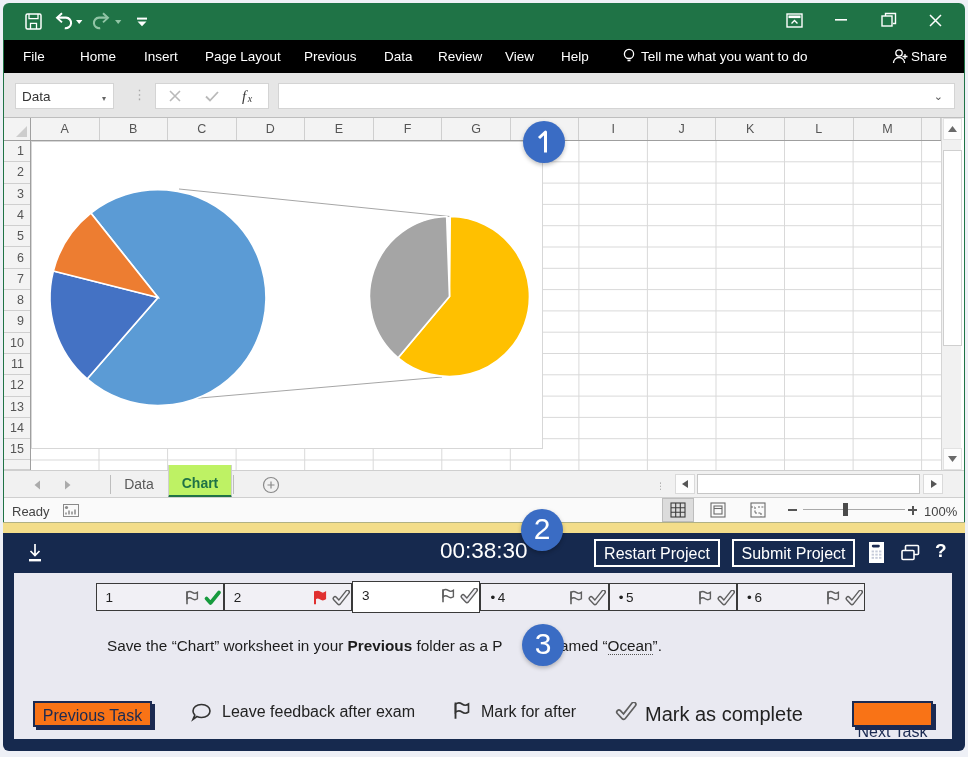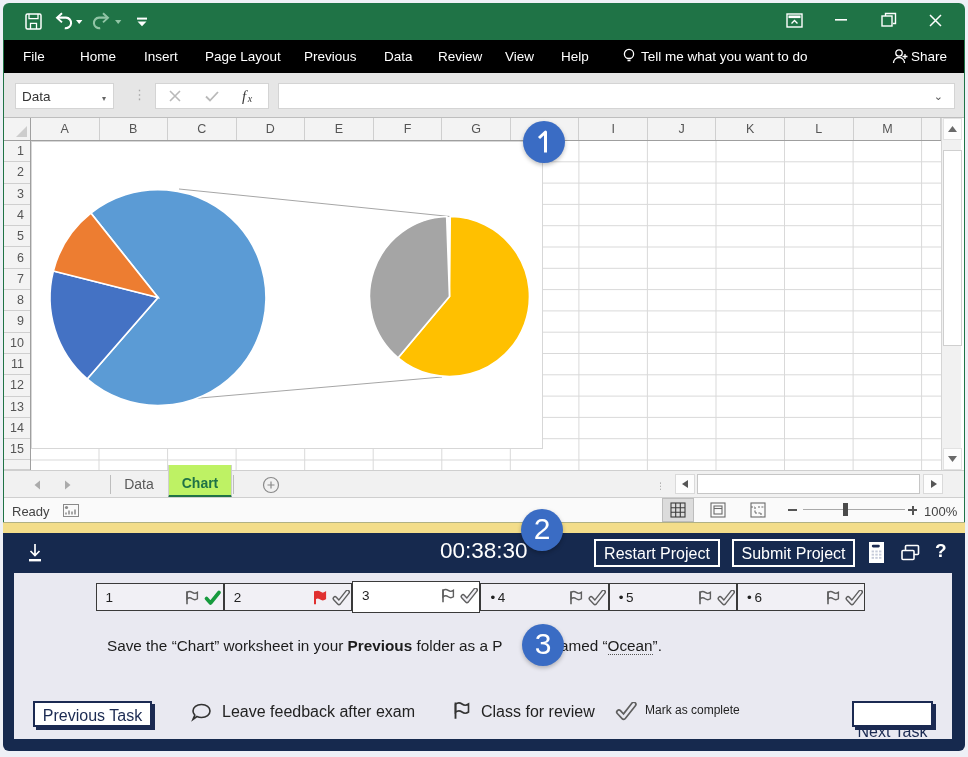--- a/index.html
+++ b/index.html
@@ -40,21 +40,21 @@
 .stab.active { background:#bef264; color:#1f7346; font-weight:bold; border-bottom:3px solid #1f7346; border-left:1px solid #cfcfcf; border-right:1px solid #cfcfcf; top:-6px; height:33px; padding-top:10px; }
 
 .statusbar { position:absolute; left:0; top:494px; width:962px; height:25px; background:#fafafa; border-top:1px solid #cfcfcf; font-size:13px; color:#444; }
 
 .yellow { position:absolute; left:0; top:519px; width:962px; height:11px; background:#f3dd8a; border-top:1px solid #b1b184; }
 .exam { position:absolute; left:0; top:530px; width:962px; height:218px; background:#16294e; }
 .examhead { position:absolute; left:0; top:0; width:100%; height:41px; color:#fff; }
 .panel { position:absolute; left:11px; top:40px; width:938px; height:166px; background:#e9e9f1; }
 .ttab { position:absolute; top:10px; height:28px; background:#f1f0f5; border:1px solid #3a3a3a; font-size:13.5px; color:#222; }
 .ttab .num { position:absolute; left:9px; top:6px; }
-.btn2 { position:absolute; border:2px solid #1b2a52; background:#ffffff; color:#1b2a52; font-size:16px; text-align:center; box-shadow:3px 3px 0 #1b2a52; }
+.btn2 { position:absolute; border:2px solid #1b2a52; background:#f97316; color:#1b2a52; font-size:16px; text-align:center; box-shadow:3px 3px 0 #1b2a52; }
 .circle { position:absolute; width:42px; height:42px; border-radius:50%; background:#3a6cc4; color:#fff; text-align:center; font-size:30px; line-height:40px; z-index:50; box-shadow:0 2px 4px rgba(0,0,0,.25); }
 .navybtn { position:absolute; top:6px; height:28px; border:2px solid #fff; color:#fff; background:#16294e; font-size:16px; text-align:center; padding-top:4px; }
 </style>
 </head>
 <body>
 <div class="win">
   <div class="titlebar">
     <div class="qat" id="qat"><svg width="160" height="26" viewBox="0 0 160 26">
 <g stroke="#fff" fill="none" stroke-width="1.5">
 <rect x="7" y="5" width="15" height="15" rx="1.5"></rect>
@@ -394,26 +394,26 @@
   <div style="position:absolute;left:93px;top:64px;font-size:15.3px;color:#1c1c1c;">Save the “Chart” worksheet in your <b>Previous</b> folder as a P<span style="display:inline-block;width:49px;"></span>named “<span style="border-bottom:1.5px dotted #555;">Ocean</span>”.</div>
   <div class="btn2" style="left:19px;top:128px;width:119px;height:26px;padding-top:4px;">Previous Task</div>
   <svg style="position:absolute;left:176px;top:129px;" width="22" height="20" viewBox="0 0 22 19">
           <path d="M11.5 2 C16.5 2 20 5 20 8.5 C20 12 16.5 15 11.5 15 C9.8 15 8.2 14.6 6.9 14 L3 16.8 L4.8 12.6 C3.7 11.4 3 10 3 8.5 C3 5 6.6 2 11.5 2 Z" fill="none" stroke="#333" stroke-width="1.6"></path>
         </svg>
   <div style="position:absolute;left:208px;top:130px;font-size:16px;color:#222;">Leave feedback after exam</div>
   <svg style="position:absolute;left:438px;top:128px;" width="22" height="20" viewBox="0 0 16 16">
           <path d="M2 1.2 L2 14.2" stroke="#333" stroke-width="1.5" fill="none"></path>
           <path d="M2 2.6 C3.6 1.2 5.6 1.2 7.2 2.4 C8.8 3.6 10.8 3.6 12.4 2.4 L12.4 8.8 C10.8 10 8.8 10 7.2 8.8 C5.6 7.6 3.6 7.6 2 9 Z" fill="none" stroke="#333" stroke-width="1.3"></path>
         </svg>
-  <div style="position:absolute;left:467px;top:130px;font-size:16px;color:#222;">Class for review</div>
+  <div style="position:absolute;left:467px;top:130px;font-size:16px;color:#222;">Mark for after</div>
   <svg style="position:absolute;left:601px;top:129px;" width="22" height="19" viewBox="0 0 18 16">
           <path d="M3 8.5 L7 12.8 L15.5 2" fill="none" stroke="#5f5f5f" stroke-width="5" stroke-linecap="round" stroke-linejoin="round"></path>
           <path d="M3 8.5 L7 12.8 L15.5 2" fill="none" stroke="#e9e9f1" stroke-width="2.2" stroke-linecap="round" stroke-linejoin="round"></path>
         </svg>
-  <div style="position:absolute;left:631px;top:130px;font-size:12px;color:#222;">Mark as complete</div>
+  <div style="position:absolute;left:631px;top:130px;font-size:20px;color:#222;">Mark as complete</div>
   <div class="btn2" style="left:838px;top:128px;width:81px;height:26px;padding-top:20px;">Next Task</div>
 </div>
     </div>
   <div class="circle" style="left:520px; top:118px;"><svg width="42" height="42" viewBox="0 0 42 42">
         <path d="M22.5 31.5 V11 L16 17" fill="none" stroke="#fff" stroke-width="3" stroke-linejoin="round"></path>
       </svg></div>
   <div class="circle" style="left:518px; top:506px;">2</div>
   <div class="circle" style="left:519px; top:621px;">3</div>
 </div>
 

